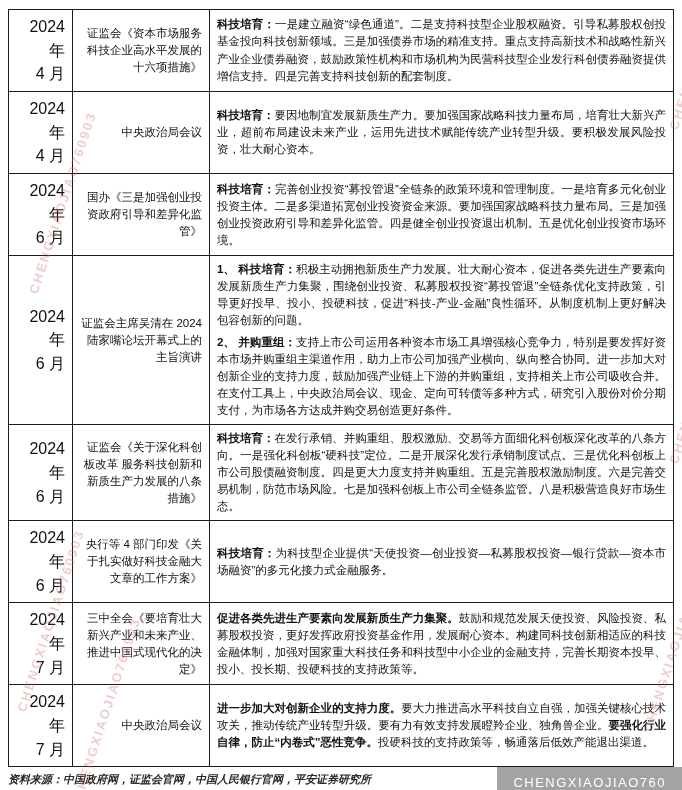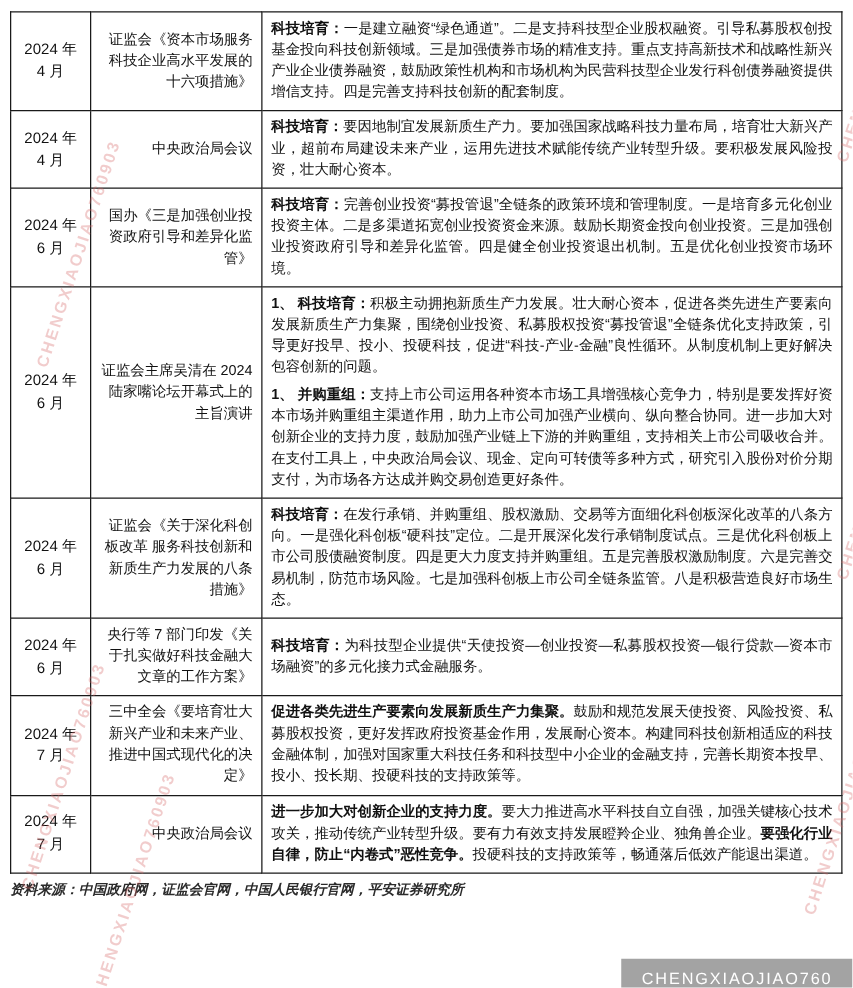--- a/index.html
+++ b/index.html
@@ -22,23 +22,23 @@
   td {
     border: 1px solid #1a1a1a;
     vertical-align: middle;
     padding: 5px 7px;
     font-size: 11.5px;
     line-height: 1.48;
     color: #111;
   }
   td.col-date {
     width: 64px;
-    text-align: center;
+    text-align: right;
     white-space: pre-line;
-    font-size: 12px;
+    font-size: 16px;
   }
   td.col-source {
     width: 137px;
     text-align: right;
   }
   td.col-content { text-align: justify; }
   td.col-content p { text-align: justify; }
   td.col-content p + p { margin-top: 5px; }
   .seg-b { font-weight: bold; }
 
@@ -95,44 +95,44 @@
           <td class="col-source">中央政治局会议</td>
           <td class="col-content">
             <p><span class="seg-b">科技培育：</span><span>要因地制宜发展新质生产力。要加强国家战略科技力量布局，培育壮大新兴产业，超前布局建设未来产业，运用先进技术赋能传统产业转型升级。要积极发展风险投资，壮大耐心资本。</span></p>
           </td>
         </tr>
         <tr>
           <td class="col-date">2024 年
 6 月</td>
           <td class="col-source">国办《三是加强创业投资政府引导和差异化监管》</td>
           <td class="col-content">
-            <p><span class="seg-b">科技培育：</span><span>完善创业投资“募投管退”全链条的政策环境和管理制度。一是培育多元化创业投资主体。二是多渠道拓宽创业投资资金来源。鼓励长期资金投向创业投资。三是加强创业投资政府引导和差异化监管。四是健全创业投资退出机制。五是优化创业投资市场环境。</span></p>
+            <p><span class="seg-b">科技培育：</span><span>完善创业投资“募投管退”全链条的政策环境和管理制度。一是培育多元化创业投资主体。二是多渠道拓宽创业投资资金来源。要加强国家战略科技力量布局。三是加强创业投资政府引导和差异化监管。四是健全创业投资退出机制。五是优化创业投资市场环境。</span></p>
           </td>
         </tr>
         <tr>
           <td class="col-date">2024 年
 6 月</td>
           <td class="col-source">证监会主席吴清在 2024 陆家嘴论坛开幕式上的主旨演讲</td>
           <td class="col-content">
             <p><span class="seg-b">1、 科技培育：</span><span>积极主动拥抱新质生产力发展。壮大耐心资本，促进各类先进生产要素向发展新质生产力集聚，围绕创业投资、私募股权投资“募投管退”全链条优化支持政策，引导更好投早、投小、投硬科技，促进“科技-产业-金融”良性循环。从制度机制上更好解决包容创新的问题。</span></p>
-            <p><span class="seg-b">1、 并购重组：</span><span>支持上市公司运用各种资本市场工具增强核心竞争力，特别是要发挥好资本市场并购重组主渠道作用，助力上市公司加强产业横向、纵向整合协同。进一步加大对创新企业的支持力度，鼓励加强产业链上下游的并购重组，支持相关上市公司吸收合并。在支付工具上，中央政治局会议、现金、定向可转债等多种方式，研究引入股份对价分期支付，为市场各方达成并购交易创造更好条件。</span></p>
+            <p><span class="seg-b">2、 并购重组：</span><span>支持上市公司运用各种资本市场工具增强核心竞争力，特别是要发挥好资本市场并购重组主渠道作用，助力上市公司加强产业横向、纵向整合协同。进一步加大对创新企业的支持力度，鼓励加强产业链上下游的并购重组，支持相关上市公司吸收合并。在支付工具上，中央政治局会议、现金、定向可转债等多种方式，研究引入股份对价分期支付，为市场各方达成并购交易创造更好条件。</span></p>
           </td>
         </tr>
         <tr>
           <td class="col-date">2024 年
 6 月</td>
           <td class="col-source">证监会《关于深化科创板改革 服务科技创新和新质生产力发展的八条措施》</td>
           <td class="col-content">
             <p><span class="seg-b">科技培育：</span><span>在发行承销、并购重组、股权激励、交易等方面细化科创板深化改革的八条方向。一是强化科创板“硬科技”定位。二是开展深化发行承销制度试点。三是优化科创板上市公司股债融资制度。四是更大力度支持并购重组。五是完善股权激励制度。六是完善交易机制，防范市场风险。七是加强科创板上市公司全链条监管。八是积极营造良好市场生态。</span></p>
           </td>
         </tr>
         <tr>
           <td class="col-date">2024 年
 6 月</td>
-          <td class="col-source">央行等 7 部门印发《关于扎实做好科技金融大文章的工作方案》</td>
+          <td class="col-source">央行等 4 部门印发《关于扎实做好科技金融大文章的工作方案》</td>
           <td class="col-content">
             <p><span class="seg-b">科技培育：</span><span>为科技型企业提供“天使投资—创业投资—私募股权投资—银行贷款—资本市场融资”的多元化接力式金融服务。</span></p>
           </td>
         </tr>
         <tr>
           <td class="col-date">2024 年
 7 月</td>
           <td class="col-source">三中全会《要培育壮大新兴产业和未来产业、推进中国式现代化的决定》</td>
           <td class="col-content">
             <p><span class="seg-b">促进各类先进生产要素向发展新质生产力集聚。</span><span>鼓励和规范发展天使投资、风险投资、私募股权投资，更好发挥政府投资基金作用，发展耐心资本。构建同科技创新相适应的科技金融体制，加强对国家重大科技任务和科技型中小企业的金融支持，完善长期资本投早、投小、投长期、投硬科技的支持政策等。</span></p>

